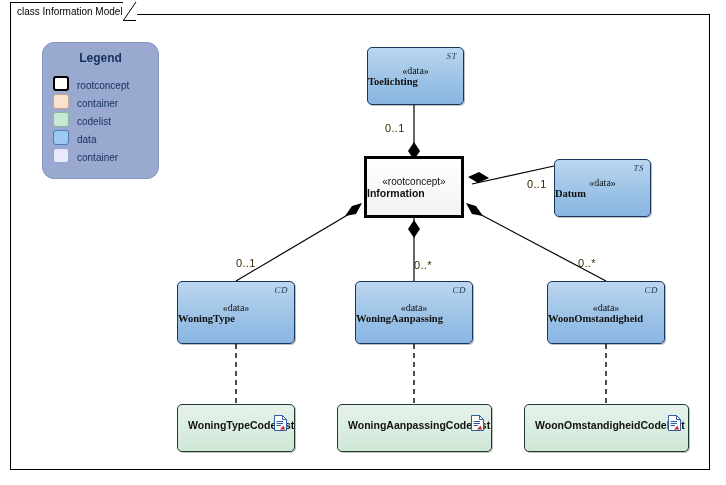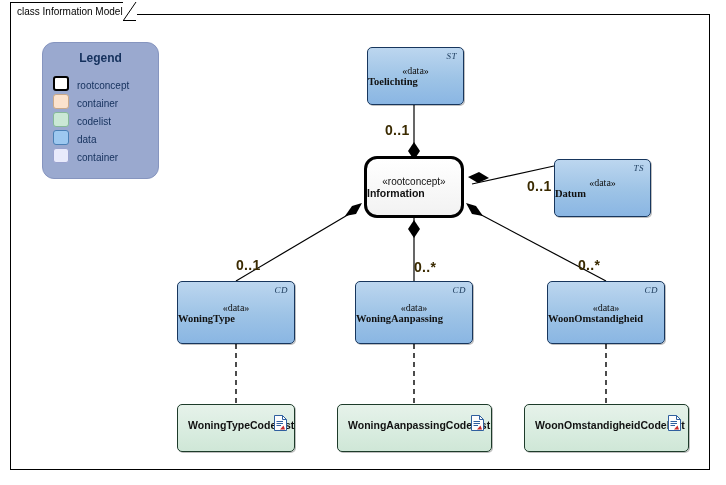--- a/index.html
+++ b/index.html
@@ -46,21 +46,21 @@
   .n-data{
     border:1.6px solid #17365d;
     background:linear-gradient(180deg,#bcd6ef 0%,#9dc3e6 55%,#8ab6e3 100%);
     box-shadow:1px 1px 0 rgba(0,0,0,.25);
     font-family:Liberation Serif, serif;
   }
   
   .n-root{
     border:3px solid #000;
     background:linear-gradient(180deg,#ffffff 0%,#f2f2f2 100%);
-    border-radius:13px;
+    border-radius:0;
   }
   
   .n-code{
     border:1.6px solid #1d3b2a;
     background:linear-gradient(180deg,#e2f0e6 0%,#d6ead e 40%,#cfe6d8 100%);
     background:linear-gradient(180deg,#e6f2ea 0%,#d8ecdf 60%,#cfe7d7 100%);
     box-shadow:1px 1px 0 rgba(0,0,0,.25);
   }
   .n-code .nm{
     position:absolute;left:10px;top:14px;text-align:left;font-size:10.5px;
@@ -80,21 +80,21 @@
   #legend ul{list-style:none;margin:8px 0 0 0;padding:0 0 0 10px;}
   #legend li{display:flex;align-items:flex-end;height:18px;}
   #legend .sw{
     width:16px;height:15px;border-radius:3px;box-sizing:border-box;margin-right:8px;
   }
   #legend .lbl{font-size:10px;color:#14305c;}
 
   
   #edges{position:absolute;left:0;top:0;width:726px;height:485px;pointer-events:none;}
   .mult{
-    position:absolute;font-size:14px;color:#3a2a00;font-weight:bold;
+    position:absolute;font-size:11px;color:#3a2a00;font-weight:normal;
     letter-spacing:.3px;white-space:nowrap;
   }
 </style>
 </head>
 <body>
 
 <div id="canvas">
 
   <div id="frame"></div>
   <div id="tab">

